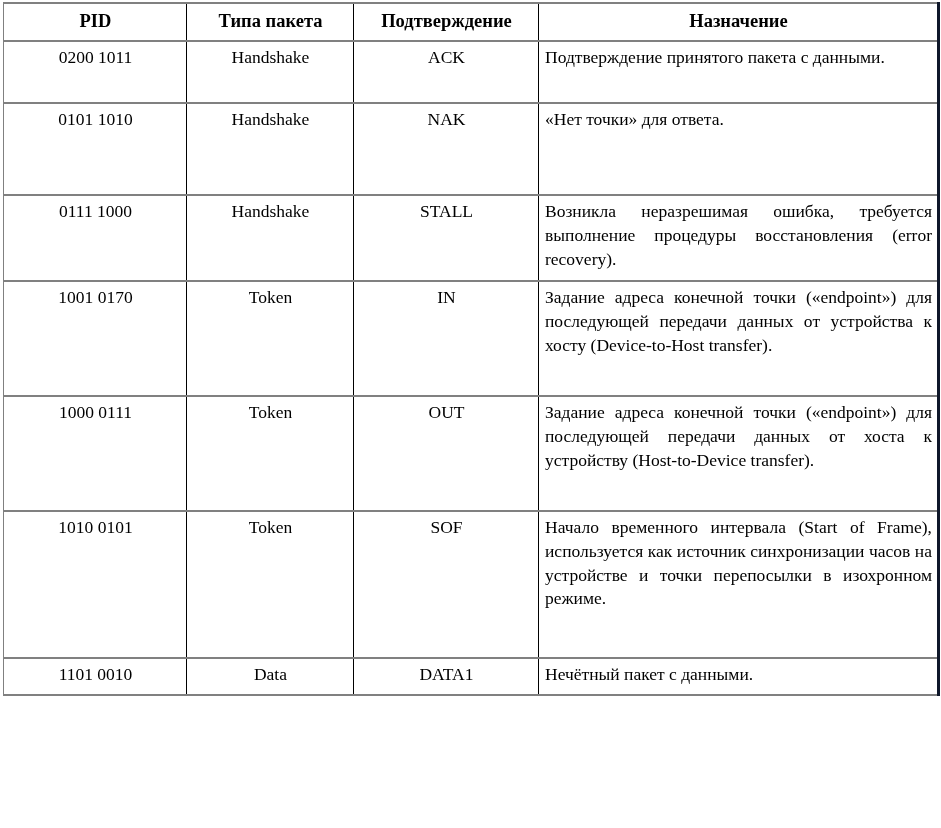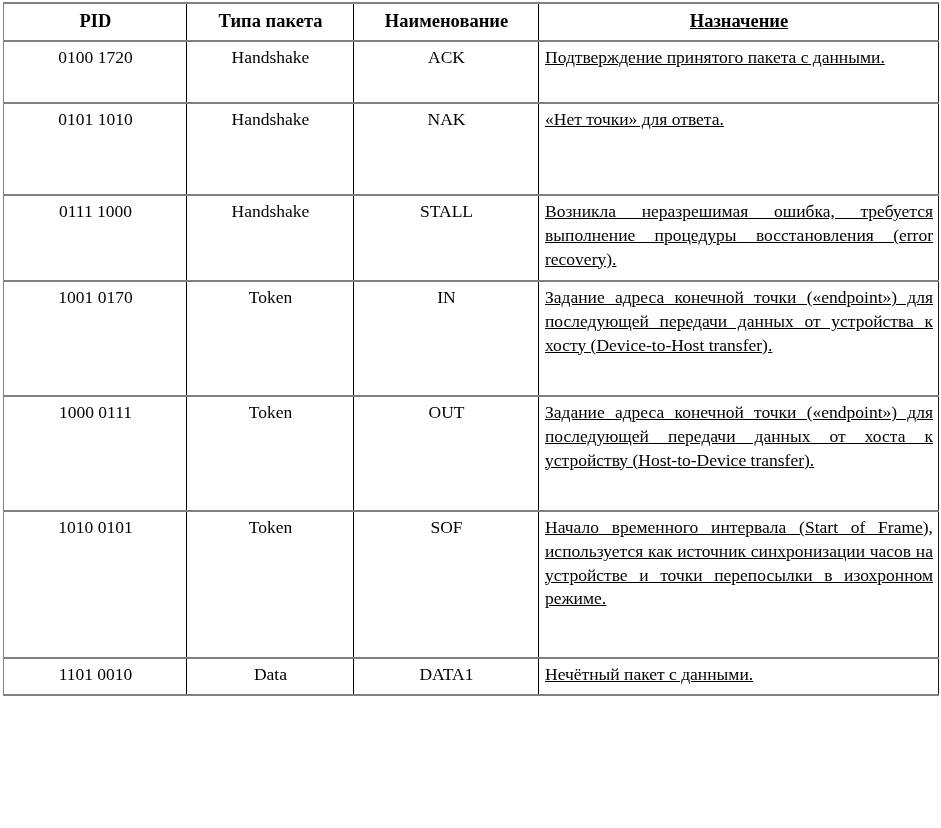--- a/index.html
+++ b/index.html
@@ -46,22 +46,21 @@
     padding: 4px 5px 4px 6px;
     margin-top: 24px;
   }
 
   table.pid-table th:first-child,
   table.pid-table td:first-child {
     border-left: 1px solid #808080;
   }
   table.pid-table th:last-child,
   table.pid-table td:last-child {
-    border-right: 1px solid #0f172a;
-    text-decoration: underline;
+    border-right: 3px solid #0f172a;
   }
 
   table.pid-table thead th {
     font-weight: bold;
     text-align: center;
     font-size: 18.5px;
     padding-top: 5px;
     padding-bottom: 5px;
   }
 
@@ -96,27 +95,27 @@
     <colgroup>
       <col class="c-pid">
       <col class="c-type">
       <col class="c-name">
       <col class="c-desc">
     </colgroup>
     <thead>
       <tr class="r-head">
         <th>PID</th>
         <th>Типа пакета</th>
-        <th>Наименование</th>
+        <th>Подтверждение</th>
         <th>Назначение</th>
       </tr>
     </thead>
     <tbody>
       <tr class="h-ack">
-        <td class="cell-center">0100 1720</td>
+        <td class="cell-center">0200 1011</td>
         <td class="cell-center">Handshake</td>
         <td class="cell-center">ACK</td>
         <td class="cell-desc">Подтверждение принятого пакета с данными.</td>
       </tr>
       <tr class="h-nak">
         <td class="cell-center">0101 1010</td>
         <td class="cell-center">Handshake</td>
         <td class="cell-center">NAK</td>
         <td class="cell-desc">«Нет точки» для ответа.</td>
       </tr>

